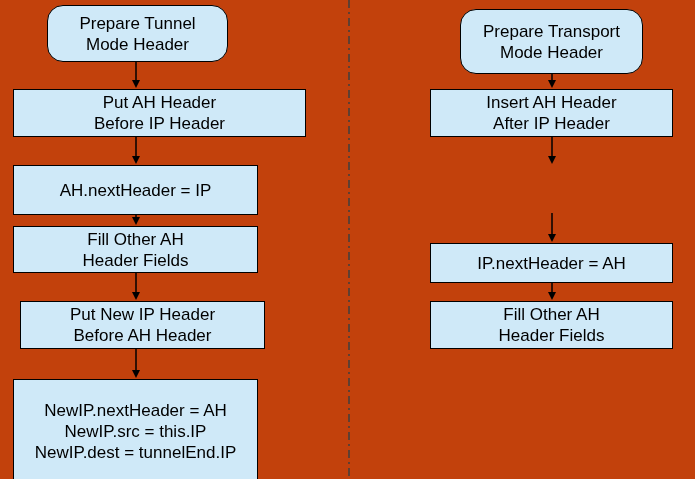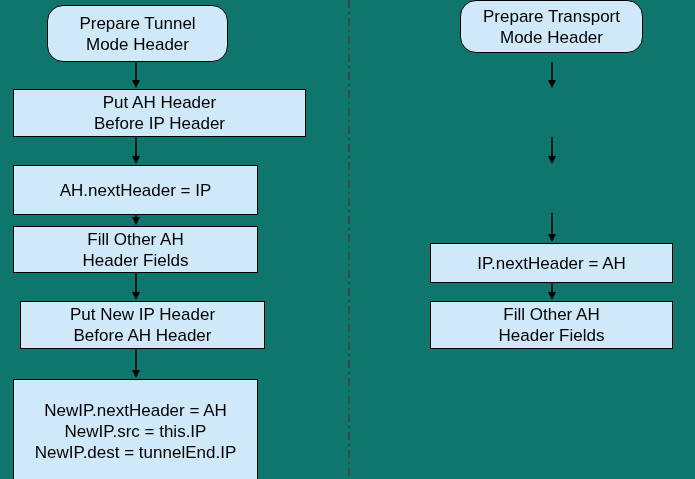--- a/index.html
+++ b/index.html
@@ -8,21 +8,21 @@
     --divider: #3f3f3f;
     --text: #000000;
   }
   * { margin: 0; padding: 0; }
   html, body { background: #ffffff; }
   body { font-family: "Liberation Sans", sans-serif; }
   .canvas {
     position: relative;
     width: 695px;
     height: 479px;
-    background: #0f766e;
+    background: #c2410c;
     overflow: hidden;
   }
   .node {
     position: absolute;
     box-sizing: border-box;
     display: flex;
     align-items: center;
     justify-content: center;
     text-align: center;
     white-space: pre-line;
@@ -83,19 +83,21 @@
 Before IP Header</div>
   <div class="node" style="left:13px;  top:165px; width:245px; height:50px">AH.nextHeader = IP</div>
   <div class="node" style="left:13px;  top:226px; width:245px; height:47px">Fill Other AH
 Header Fields</div>
   <div class="node" style="left:20px;  top:301px; width:245px; height:48px">Put New IP Header
 Before AH Header</div>
   <div class="node" style="left:13px;  top:379px; width:245px; height:104px">NewIP.nextHeader = AH
 NewIP.src = this.IP
 NewIP.dest = tunnelEnd.IP</div>
 
-  <div class="node terminator" style="left:460px; top:0;   width:183px; height:53px">Prepare Transport
+  <div class="node terminator" style="left:460px; top:9px;   width:183px; height:65px">Prepare Transport
 Mode Header</div>
+  <div class="node" style="left:430px; top:89px;  width:243px; height:48px">Insert AH Header
+After IP Header</div>
   <div class="node" style="left:430px; top:243px; width:243px; height:40px">IP.nextHeader = AH</div>
   <div class="node" style="left:430px; top:301px; width:243px; height:48px">Fill Other AH
 Header Fields</div>
 
 </div>
 
 </body></html>

